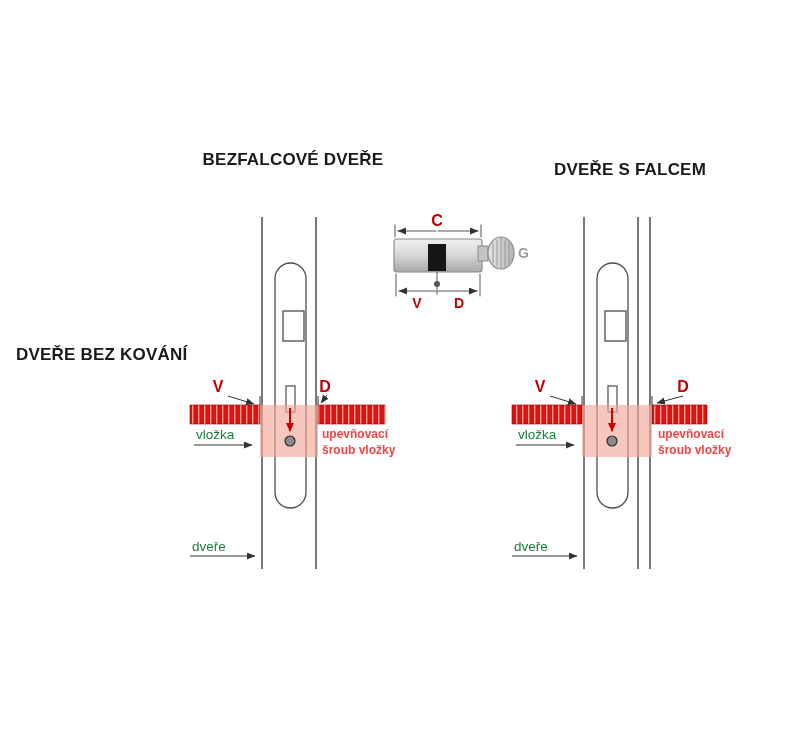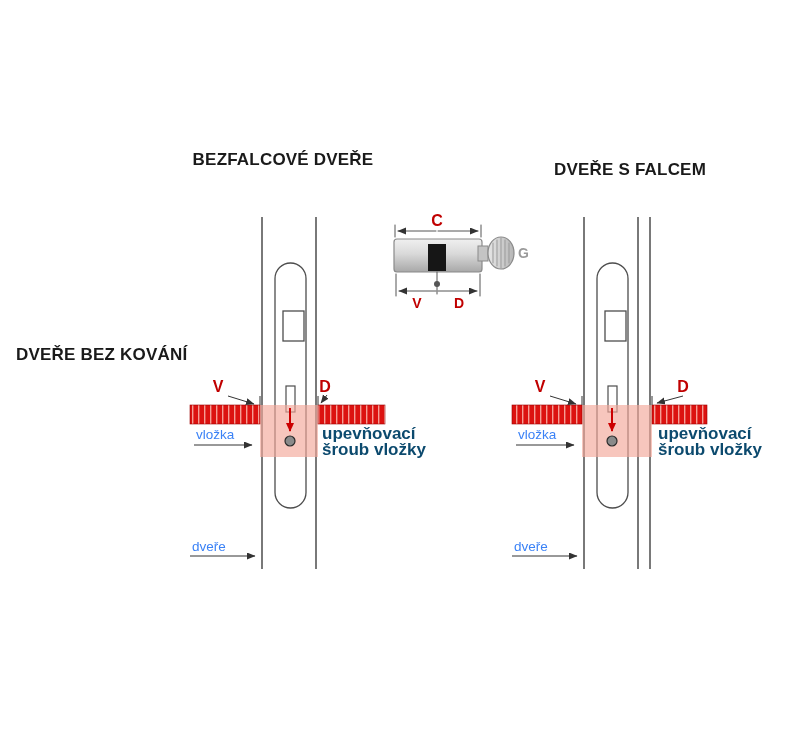--- a/index.html
+++ b/index.html
@@ -3,22 +3,22 @@
 <meta charset="utf-8">
 <style>
   html,body{margin:0;padding:0;background:#fff;}
   #canvas{position:relative;width:800px;height:738px;background:#ffffff;overflow:hidden;}
   svg{position:absolute;left:0;top:0;}
   .lbl{position:absolute;font-family:"Liberation Sans",sans-serif;color:#111;white-space:nowrap;}
   .title{font-size:17px;font-weight:bold;letter-spacing:.2px;color:#1a1a1a;}
   .dim{font-size:16px;font-weight:bold;color:#c00000;}
   .dim.sm{font-size:14px;}
   .gdim{font-size:14px;font-weight:bold;color:#9a9a9a;}
-  .txt{font-size:13.5px;color:#3b82f6;}
-  .screw-label{font-size:17px;font-weight:bold;line-height:16px;color:#0c4a6e;}
+  .txt{font-size:13.5px;color:#15803d;}
+  .screw-label{font-size:12px;font-weight:bold;line-height:16px;color:#ef4444;}
   .screw-label span{display:block;}
   .ctr{text-align:center;}
 </style>
 </head>
 <body>
 
 <div id="canvas">
 
   <svg width="800" height="738" viewBox="0 0 800 738">
     <defs>
@@ -112,21 +112,21 @@
       <line x1="683" y1="396" x2="657" y2="403" stroke="#333" stroke-width="1" marker-end="url(#arr)"></line>
 
       <line x1="612" y1="408" x2="612" y2="431" stroke="#cc0000" stroke-width="2" marker-end="url(#arrRed)"></line>
       <circle cx="612" cy="441" r="5" fill="#8a8a8a" stroke="#2b2b2b" stroke-width="1.2"></circle>
 
       <line x1="516" y1="445" x2="574" y2="445" stroke="#333" stroke-width="1" marker-end="url(#arr)"></line>
       <line x1="512" y1="556" x2="577" y2="556" stroke="#333" stroke-width="1" marker-end="url(#arr)"></line>
     </g>
   </svg>
 
-  <div class="lbl title ctr" style="left:143px;top:150px;width:280px;">BEZFALCOVÉ DVEŘE</div>
+  <div class="lbl title ctr" style="left:153px;top:150px;width:280px;">BEZFALCOVÉ DVEŘE</div>
   <div class="lbl title ctr" style="left:490px;top:160px;width:280px;">DVEŘE S FALCEM</div>
   <div class="lbl title" style="left:16px;top:345px;">DVEŘE BEZ KOVÁNÍ</div>
 
   <div class="lbl dim ctr" style="left:427px;top:212px;width:20px;">C</div>
   <div class="lbl dim sm ctr" style="left:407px;top:295px;width:20px;">V</div>
   <div class="lbl dim sm ctr" style="left:449px;top:295px;width:20px;">D</div>
   <div class="lbl gdim" style="left:518px;top:245px;">G</div>
 
   <div class="lbl dim ctr" style="left:206px;top:378px;width:24px;">V</div>
   <div class="lbl dim ctr" style="left:313px;top:378px;width:24px;">D</div>

